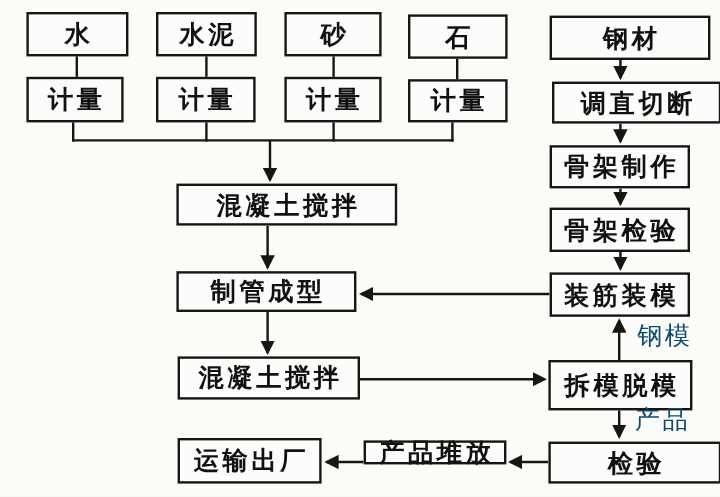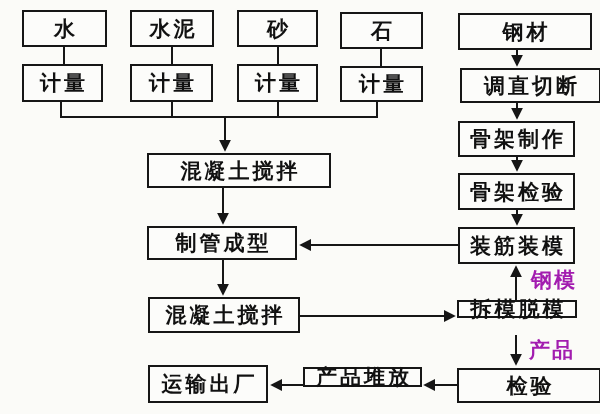--- a/index.html
+++ b/index.html
@@ -23,23 +23,23 @@
     font-size:21px;
     font-weight:600;
     letter-spacing:3px;
     text-indent:3px; 
     white-space:nowrap;
     color:#111;
   }
   .edge-label{
     position:absolute;
     font-size:21px;
-    font-weight:700;
+    font-weight:400;
     letter-spacing:2px;
-    color:#a21caf;
+    color:#0c4a6e;
     white-space:nowrap;
   }
   svg.wires{
     position:absolute;left:0;top:0;width:600px;height:414px;
     pointer-events:none;
   }
   svg.wires line{stroke:#161616;stroke-width:2;}
 </style>
 </head>
 <body>
@@ -96,21 +96,21 @@
 
   <div class="node" style="left:460px;top:68px;width:141px;height:35px;">调直切断</div>
   <div class="node" style="left:458px;top:121px;width:117px;height:36px;">骨架制作</div>
   <div class="node" style="left:458px;top:227px;width:117px;height:37px;">装筋装模</div>
   <div class="node" style="left:458px;top:173px;width:117px;height:37px;">骨架检验</div>
 
   <div class="node" style="left:147px;top:153px;width:184px;height:35px;">混凝土搅拌</div>
   <div class="node" style="left:147px;top:226px;width:150px;height:34px;">制管成型</div>
   <div class="node" style="left:148px;top:297px;width:152px;height:36px;">混凝土搅拌</div>
 
-  <div class="node" style="left:457px;top:300px;width:120px;height:18px;">拆模脱模</div>
+  <div class="node" style="left:457px;top:300px;width:120px;height:42px;">拆模脱模</div>
   <div class="node" style="left:457px;top:368px;width:144px;height:35px;">检验</div>
   <div class="node" style="left:303px;top:367px;width:119px;height:20px;">产品堆放</div>
   <div class="node" style="left:148px;top:365px;width:120px;height:38px;">运输出厂</div>
 
   <div class="edge-label" style="left:531px;top:266px;">钢模</div>
   <div class="edge-label" style="left:529px;top:336px;">产品</div>
 
 </div>
 
 </body></html>

